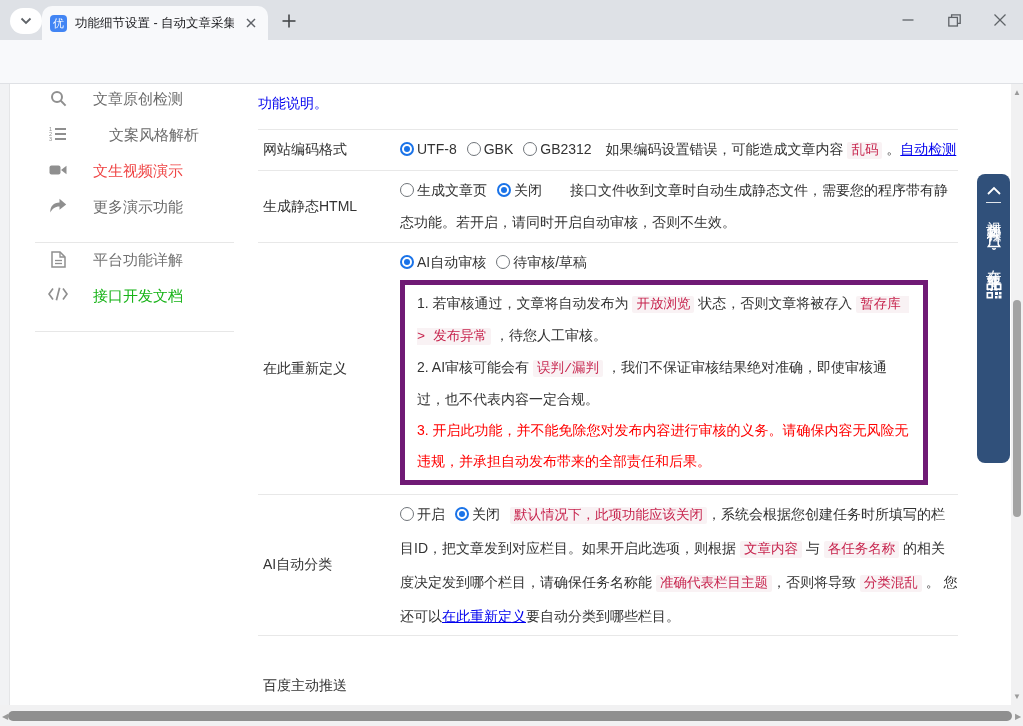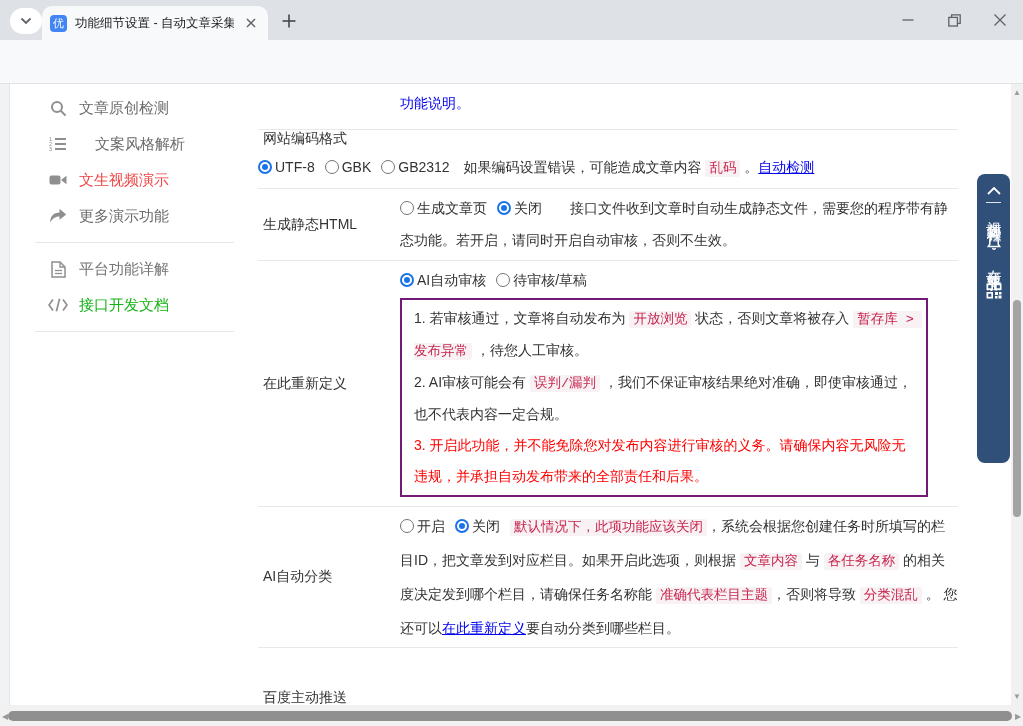--- a/index.html
+++ b/index.html
@@ -28,45 +28,45 @@
   .url-text{flex:1;margin-left:12px;font-size:14px;color:#202124;white-space:nowrap;overflow:hidden;}
   .star{flex:none;font-size:17px;color:#5f6368;cursor:pointer;}
   .avatar{position:absolute;left:951px;top:49px;width:27px;height:27px;border-radius:50%;background:var(--avatar-bg,#0f9d58);
     color:#fff;font-size:12px;display:flex;align-items:center;justify-content:center;cursor:pointer;}
   .menu-dots{position:absolute;left:995px;top:51px;width:20px;height:22px;display:flex;align-items:center;justify-content:center;cursor:pointer;}
   
   .page{position:absolute;left:0;top:84px;width:1023px;height:642px;background:#fff;}
   .left-gutter{position:absolute;left:0;top:0;width:10px;height:642px;background:#f1f2f4;border-right:1px solid #e4e5e7;box-sizing:border-box;}
   
   .sidebar{position:absolute;left:11px;top:0;width:247px;padding-top:6px;}
-  .side-item{height:36px;display:flex;align-items:center;gap:11px;padding-left:37px;font-size:15px;cursor:pointer;}
+  .side-item{height:36px;display:flex;align-items:flex-start;gap:25px;padding-left:37px;font-size:15px;cursor:pointer;}
   .side-item .sicon{width:20px;display:flex;justify-content:center;}
   .side-divider{height:1px;background:#e7e7e7;margin:8px 24px 8px 24px;}
   
   .content{position:absolute;left:258px;top:0;width:700px;font-size:14px;}
   .trow{display:flex;border-bottom:1px solid #e8e8e8;box-sizing:border-box;}
   .tlabel{width:142px;flex:none;display:flex;align-items:center;padding-left:5px;box-sizing:border-box;color:#333;}
   .tcontent{width:558px;flex:none;padding:3px 0;box-sizing:border-box;}
   .flow{line-height:32px;white-space:pre-wrap;margin:0;}
-  .row-intro{min-height:46px;}
-  .row-encoding{min-height:38px;flex-direction:column;}
+  .row-intro{min-height:46px;flex-direction:column;}
+  .row-encoding{min-height:38px;}
   .row-static-html{min-height:72px;}
   .row-publish-status{min-height:230px;}
   .row-auto-category{min-height:133px;}
   .row-baidu-push{min-height:100px;}
   .radio-wrap{display:inline-flex;align-items:center;margin-right:10px;cursor:pointer;vertical-align:-2px;}
   .radio{width:14px;height:14px;border-radius:50%;border:1.5px solid #70757a;box-sizing:border-box;margin-right:3px;position:relative;background:#fff;flex:none;}
   .radio.on{border:2px solid var(--radio-blue,#1a73e8);}
   .radio.on::after{content:"";position:absolute;left:50%;top:50%;width:6px;height:6px;margin:-3px 0 0 -3px;border-radius:50%;background:var(--radio-blue,#1a73e8);}
   .lnk{color:var(--link-blue,#0000ee);text-decoration:underline;cursor:pointer;}
   .lnk.nounderline{text-decoration:none;}
   .codehl{background:var(--code-bg,#f9f2f4);color:var(--code-red,#c7254e);padding:1px 4px;border-radius:2px;
     font-family:"Liberation Mono","DejaVu Sans Mono",monospace;font-size:13.5px;}
   .redtext{color:var(--warn-red,#ff0000);}
-  .wbox{border:2px solid #701a75;padding:3px 12px;margin:2px 0 6px 0;width:528px;box-sizing:border-box;}
+  .wbox{border:5px solid #701a75;padding:3px 12px;margin:2px 0 6px 0;width:528px;box-sizing:border-box;}
   .wbox .flow{line-height:31px;}
   .note{display:inline-block;background:var(--code-bg,#f9f2f4);color:var(--code-red,#c7254e);padding:0 8px;line-height:26px;margin-top:3px;
     font-family:"Liberation Mono","DejaVu Sans Mono",monospace;font-size:13.5px;}
   .token-input{width:158px;height:20px;border:1px solid #767676;background:#fff;vertical-align:middle;margin:0 2px;font-size:13px;box-sizing:content-box;}
   
   .floatbar{position:absolute;left:977px;top:90px;width:33px;height:289px;background:var(--floatbar-bg,#30507a);
     border-radius:8px;display:flex;flex-direction:column;align-items:center;padding:12px 0;box-sizing:border-box;color:#fff;}
   .fb-gap{flex:none;height:7px;}
   .fb-div{width:15px;height:1px;background:rgba(255,255,255,.85);flex:none;margin:6px 0;}
   .vtext{writing-mode:vertical-rl;text-orientation:upright;font-size:14.5px;letter-spacing:3px;color:#fff;cursor:pointer;}

